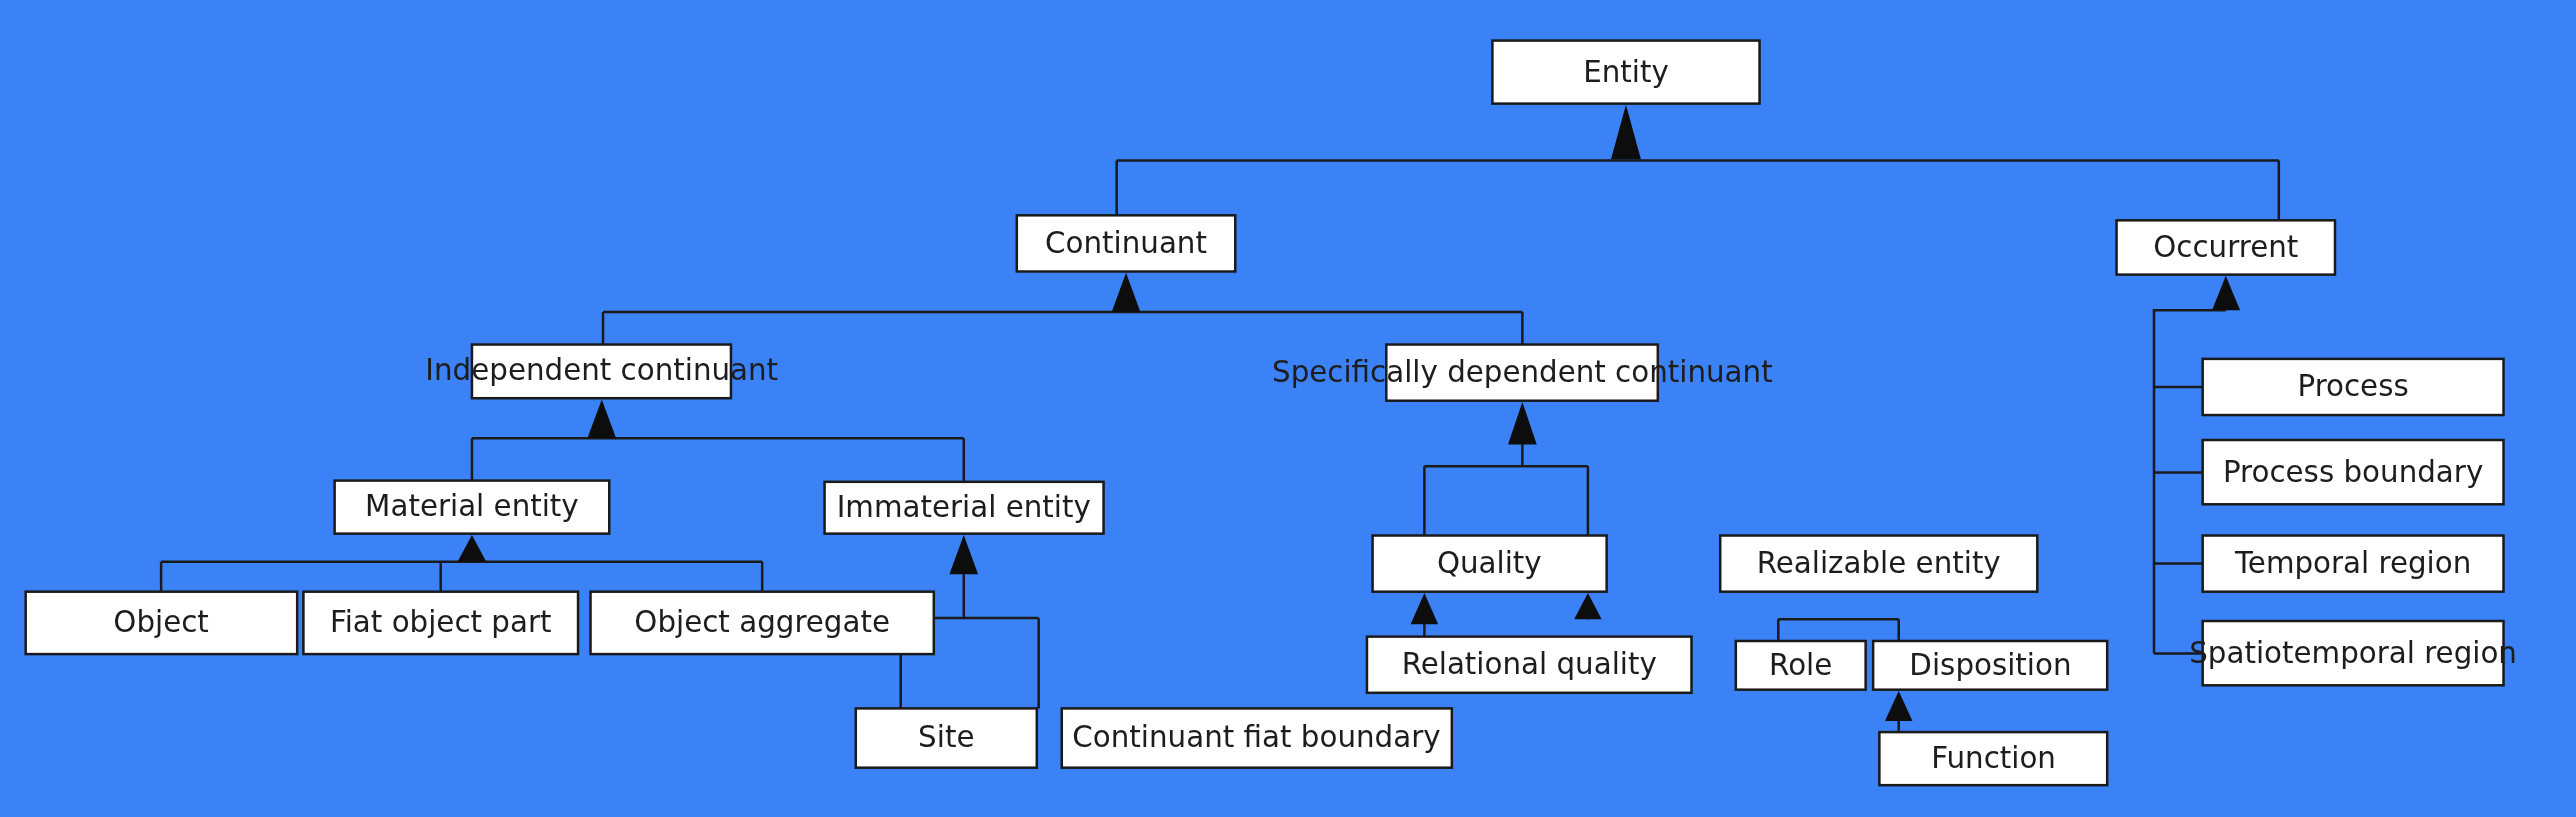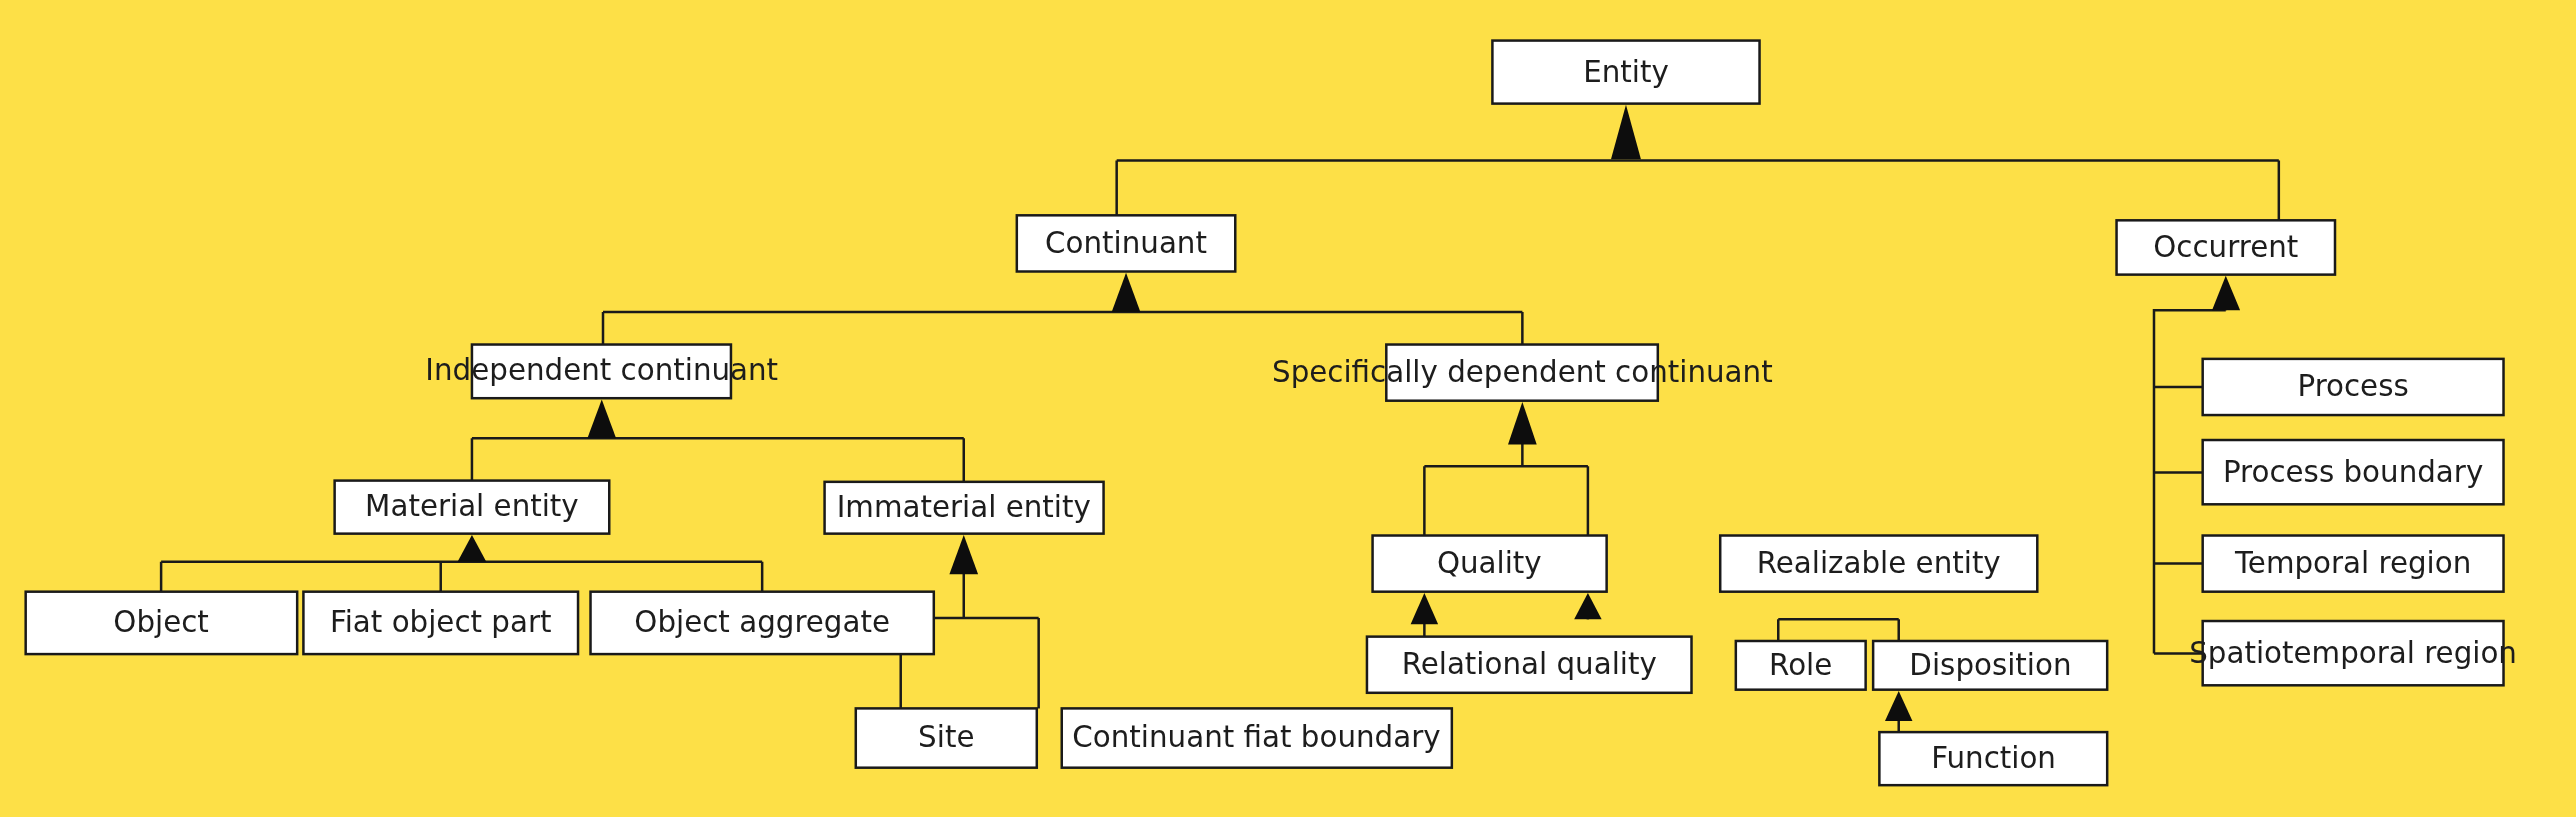--- a/index.html
+++ b/index.html
@@ -1,21 +1,21 @@
 <!DOCTYPE html>
 <html style="font-size:10px"><head>
 <meta charset="utf-8">
 <style>
   html,body{margin:0;padding:0;background:#ffffff;}
   body{
     width:2576px;height:817px;
     font-family:"DejaVu Sans","Liberation Sans",sans-serif;
     overflow:hidden;
   }
-  #diagram-root{position:relative;width:2576px;height:817px;background:#fde047;}
+  #diagram-root{position:relative;width:2576px;height:817px;background:#3b82f6;}
   svg#bfo-svg{display:block;width:2576px;height:817px;}
   .node-rect{fill:#ffffff;stroke:#1a1a1a;stroke-width:4;}
   .node-label{
     font-family:"DejaVu Sans","Liberation Sans",sans-serif;
     font-size:47px;fill:#1d1d1d;
     text-anchor:middle;dominant-baseline:middle;
   }
   .edge-line{stroke:#1a1a1a;stroke-width:4;fill:none;stroke-linecap:butt;}
   .edge-head{fill:#0d0d0d;stroke:none;}
 </style>

